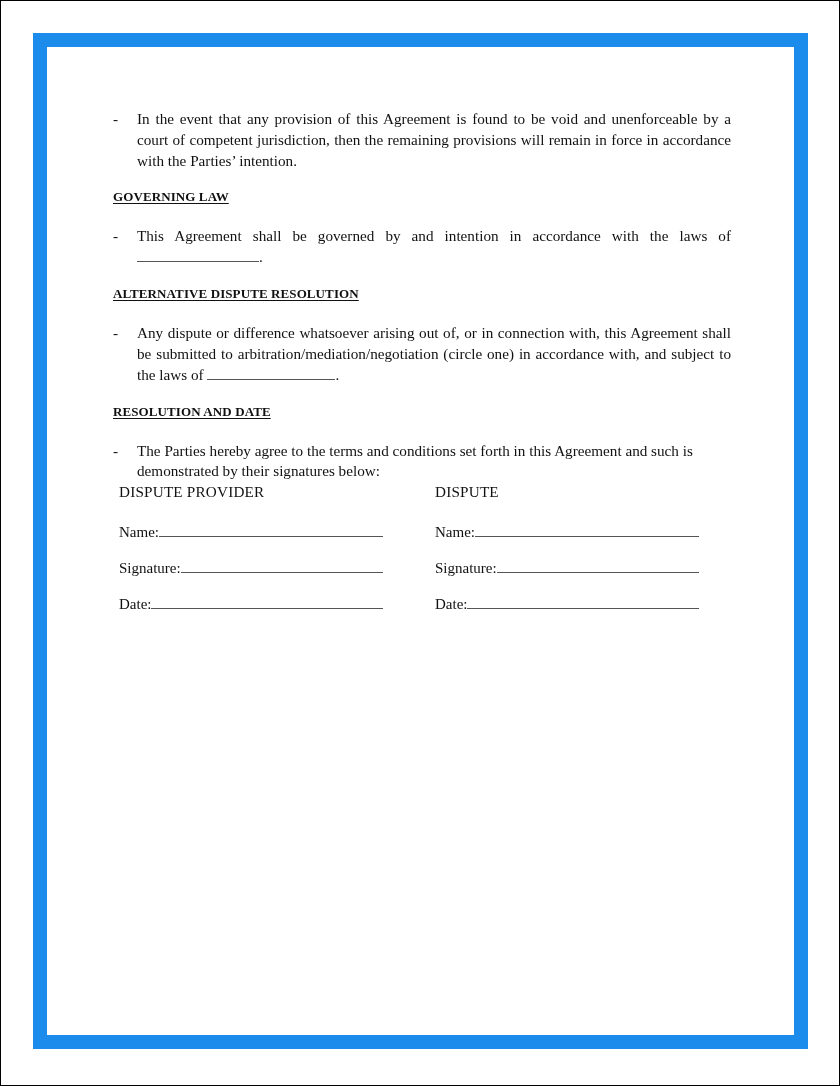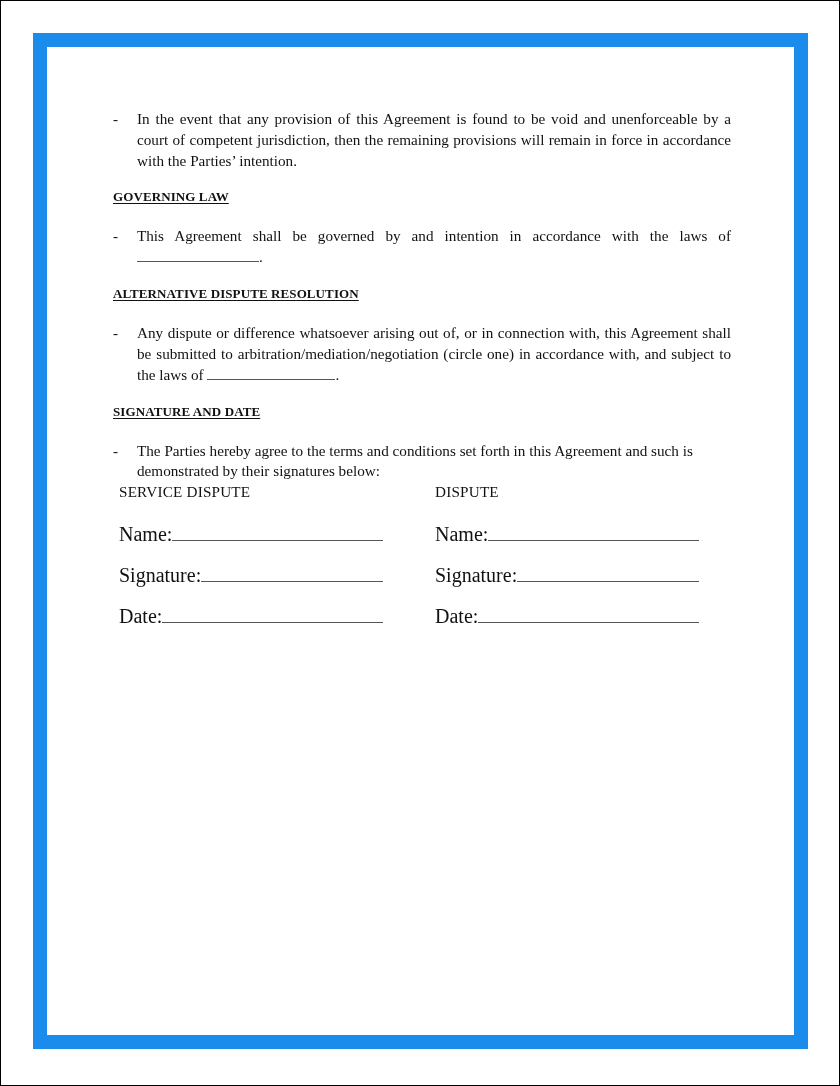--- a/index.html
+++ b/index.html
@@ -101,21 +101,21 @@
     white-space: nowrap;
   }
 
   .sig-row {
     display: flex;
     align-items: baseline;
     margin-bottom: 18px;
     width: 264px;
   }
   .sig-row .label {
-    font-size: 20px;
+    font-size: 15px;
     white-space: nowrap;
   }
   .sig-row .rule {
     flex: 1 1 auto;
     border-bottom: 1px solid #555;
     height: 13px;
   }
 </style>
 </head>
 <body>
@@ -147,35 +147,35 @@
 
     <div class="gap-para"></div>
 
     <p class="item">
       <span class="dash">-</span><span>Any dispute or difference whatsoever arising out of, or in connection with, this Agreement shall be submitted to arbitration/mediation/negotiation (circle one) in accordance with, and subject to the laws of</span>
       <span class="blank w-mid"></span><span>.</span>
     </p>
 
     <div class="gap-head"></div>
 
-    <p class="heading">SIGNATURE AND DATE</p>
+    <p class="heading">RESOLUTION AND DATE</p>
 
     <div class="gap-para"></div>
 
     <p class="item left">
       <span class="dash">-</span><span>The Parties hereby agree to the terms and conditions set forth in this Agreement and such is demonstrated by their signatures below:</span>
     </p>
 
   </div>
 
   <div class="sig-area">
     <div class="sig-cols">
 
       <div class="sig-col">
-        <p class="sig-party">SERVICE DISPUTE</p>
+        <p class="sig-party">DISPUTE PROVIDER</p>
 
         <div class="sig-row">
           <span class="label">Name:</span>
           <span class="rule"></span>
         </div>
 
         <div class="sig-row">
           <span class="label">Signature:</span>
           <span class="rule"></span>
         </div>

